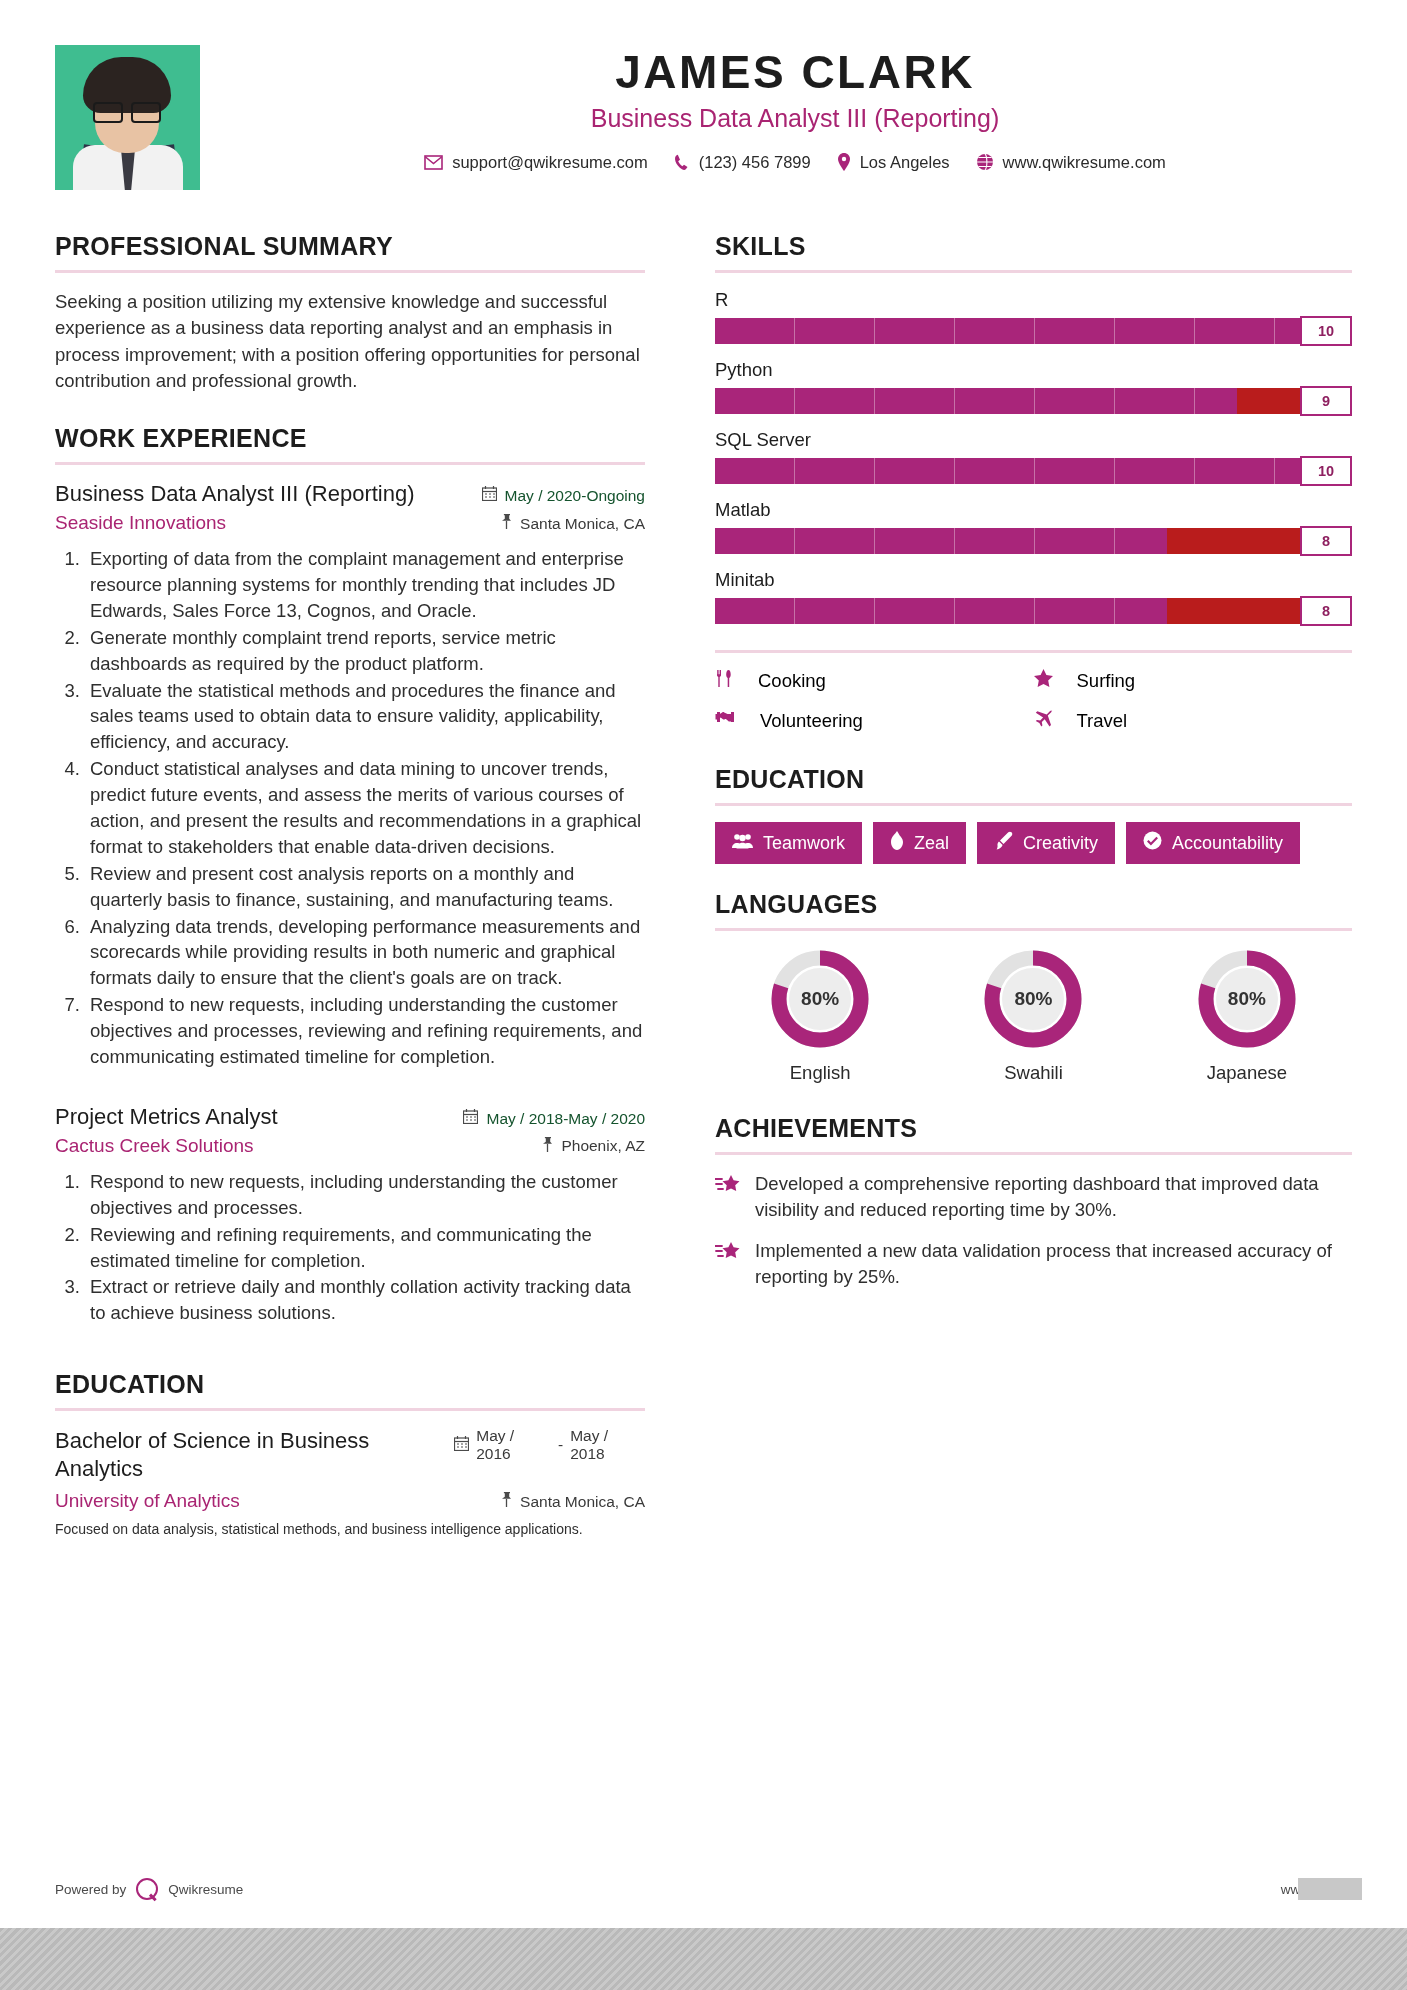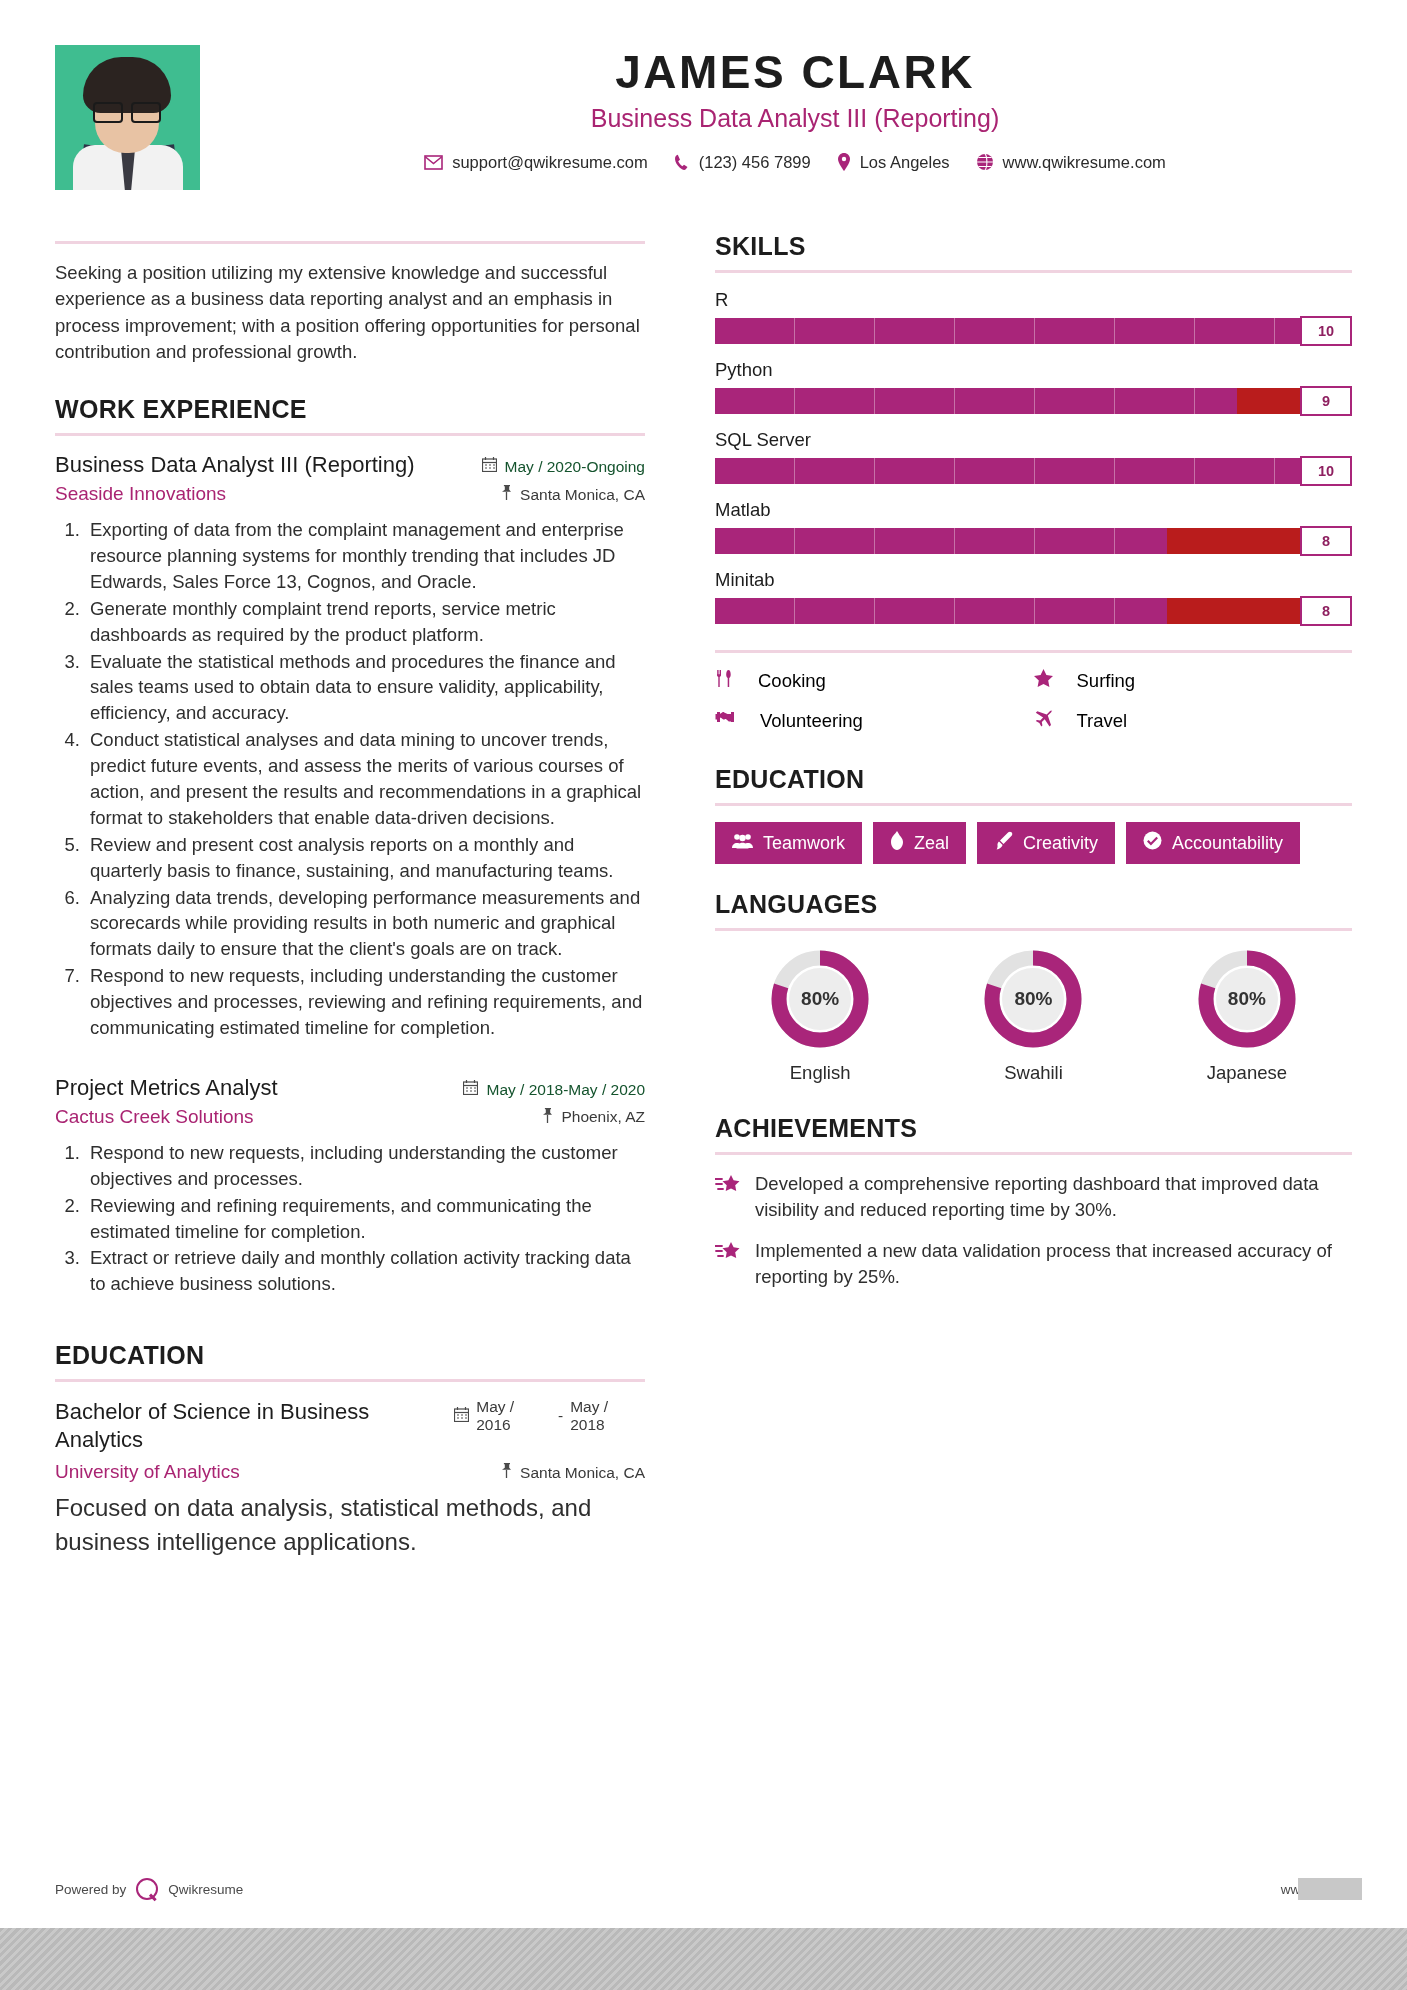--- a/index.html
+++ b/index.html
@@ -132,21 +132,21 @@
   }
   ol.duties li { margin-bottom: 1px; padding-left: 5px; }
 
   
   .edu-head { display: flex; justify-content: space-between; align-items: flex-start; }
   .edu-degree { font-size: 22px; color: #1d1d1d; max-width: 400px; line-height: 1.25; }
   .edu-dates { font-size: 15.5px; color: #3a3a3a; display:flex; align-items:center; gap:7px; }
   .edu-dates .d { line-height: 1.15; }
   .edu-sub { display:flex; justify-content: space-between; align-items: baseline; margin-top: 8px;}
   .edu-school { font-size: 19px; color: #a92472; }
-  .edu-desc { font-size: 24px; line-height: 1.42; color: #2f2f2f; margin-top: 8px; }
+  .edu-desc { font-size: 14px; line-height: 1.42; color: #2f2f2f; margin-top: 8px; }
 
   
   .skill { margin-bottom: 15px; }
   .skill-name { font-size: 18.5px; color: #1d1d1d; margin-bottom: 7px; }
   .bar-wrap {
     position: relative;
     height: 26px;
     background: #b91c1c;
     display: flex;
     align-items: stretch;
@@ -292,20 +292,21 @@
 
       </div>
     </div>
   </div>
 
   <div class="columns">
 
     <div class="col-left">
 
       <div>
+        <div class="sec-title">PROFESSIONAL SUMMARY</div>
         <div class="sec-rule"></div>
         <div class="summary-text">Seeking a position utilizing my extensive knowledge and successful experience as a business data reporting analyst and an emphasis in process improvement; with a position offering opportunities for personal contribution and professional growth.</div>
       </div>
 
       <div style="margin-top:30px">
         <div class="sec-title">WORK EXPERIENCE</div>
         <div class="sec-rule"></div>
 
         <div class="job">
           <div class="job-head">

